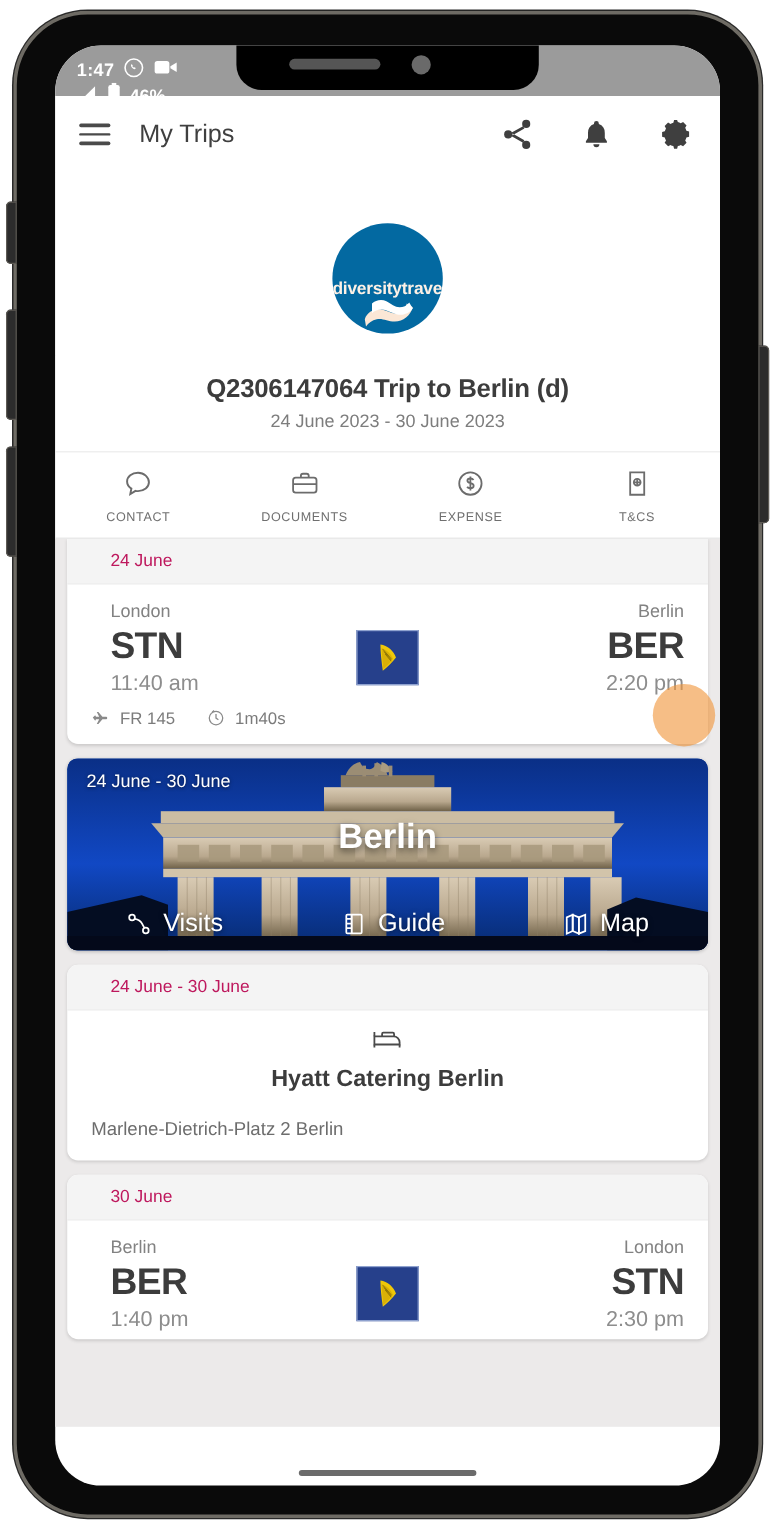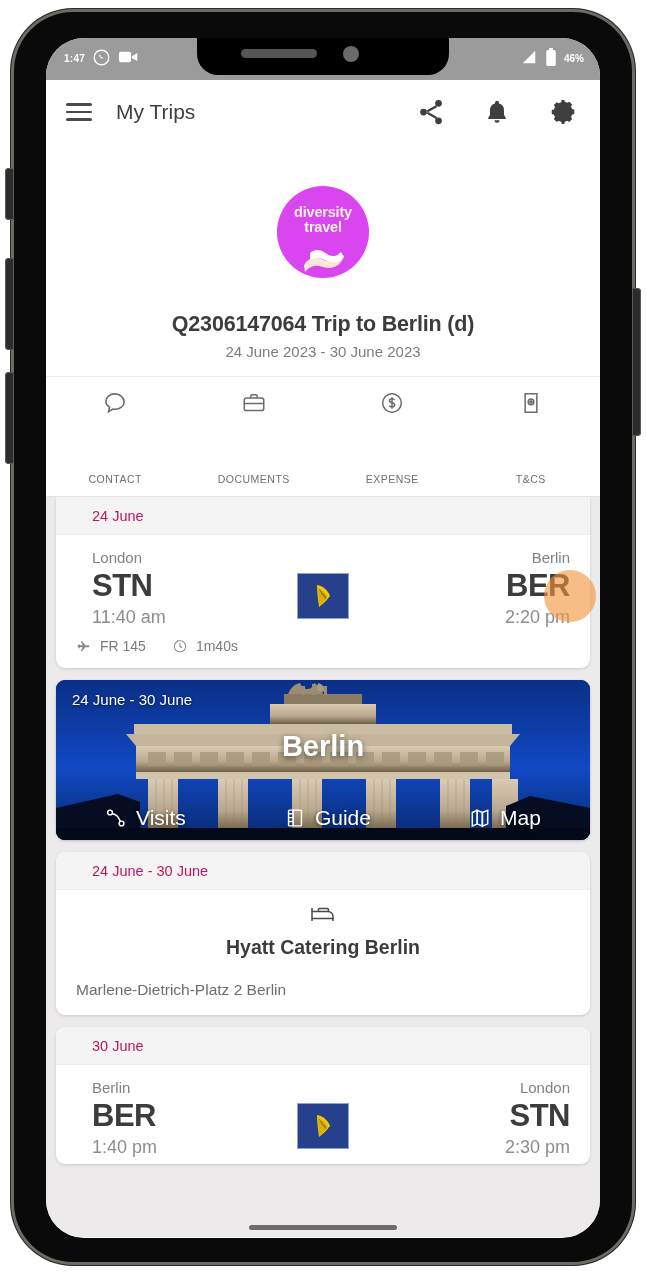--- a/index.html
+++ b/index.html
@@ -46,22 +46,23 @@
 
   
   #status-bar {
     position: relative;
     height: 42px;
     background: #9b9b9b;
     color: #ffffff;
     display: flex; align-items: flex-start;
     justify-content: space-between;
     padding: 9px 16px 0 18px;
-    font-size: 10px;
+    font-size: 15px;
     font-weight: bold;
+    flex-direction: column;
   }
   #status-left, #status-right { display: flex; align-items: center; gap: 7px; height: 22px; }
   #notch {
     position: absolute;
     left: 50%; transform: translateX(-50%);
     top: -1px;
     width: 252px; height: 38px;
     background: #000000;
     border-radius: 0 0 21px 21px;
   }
@@ -94,23 +95,23 @@
   #bar-actions { display: flex; align-items: center; gap: 36px; margin-right: 4px; }
 
   
   #logo-area {
     background: #ffffff;
     padding: 42px 0 18px;
     display: flex; justify-content: center;
   }
   #logo-circle {
     width: 92px; height: 92px; border-radius: 50%;
-    background: #d946ef;
+    background: #0369a1;
     position: relative;
-    display: flex; flex-direction: column;
+    display: flex; flex-direction: row;
     align-items: center; justify-content: flex-start;
     padding-top: 19px;
     overflow: hidden;
   }
   .logo-line {
     color: #fdf1e6; font-size: 14.5px; line-height: 14.5px;
     font-weight: bold; letter-spacing: -.2px;
   }
   #logo-hands { position: absolute; bottom: 2px; left: 50%; transform: translateX(-50%); }
 
@@ -121,21 +122,21 @@
 
   
   #quick-actions {
     display: flex; background: #ffffff;
     border-top: 1px solid #ececec; border-bottom: 1px solid #e4e4e4;
     padding: 13px 0 11px;
   }
   .qa-item { flex: 1; display: flex; flex-direction: column; align-items: center; gap: 9px; cursor: pointer; }
   .qa-icon { width: 26px; height: 26px; color: #6c6c6c; }
   .qa-icon svg { display: block; width: 100%; height: 100%; }
-  .qa-label { font-size: 10.5px; color: #6f6f6f; letter-spacing: .5px; margin-top: 48px; }
+  .qa-label { font-size: 10.5px; color: #6f6f6f; letter-spacing: .5px; }
 
   
   #content { background: #eceaea; padding: 0; height: 740px; overflow: hidden; }
 
   .card {
     background: #ffffff;
     margin: 0 10px 12px;
     border-radius: 9px;
     box-shadow: 0 1px 3px rgba(0,0,0,.14);
     overflow: hidden;

